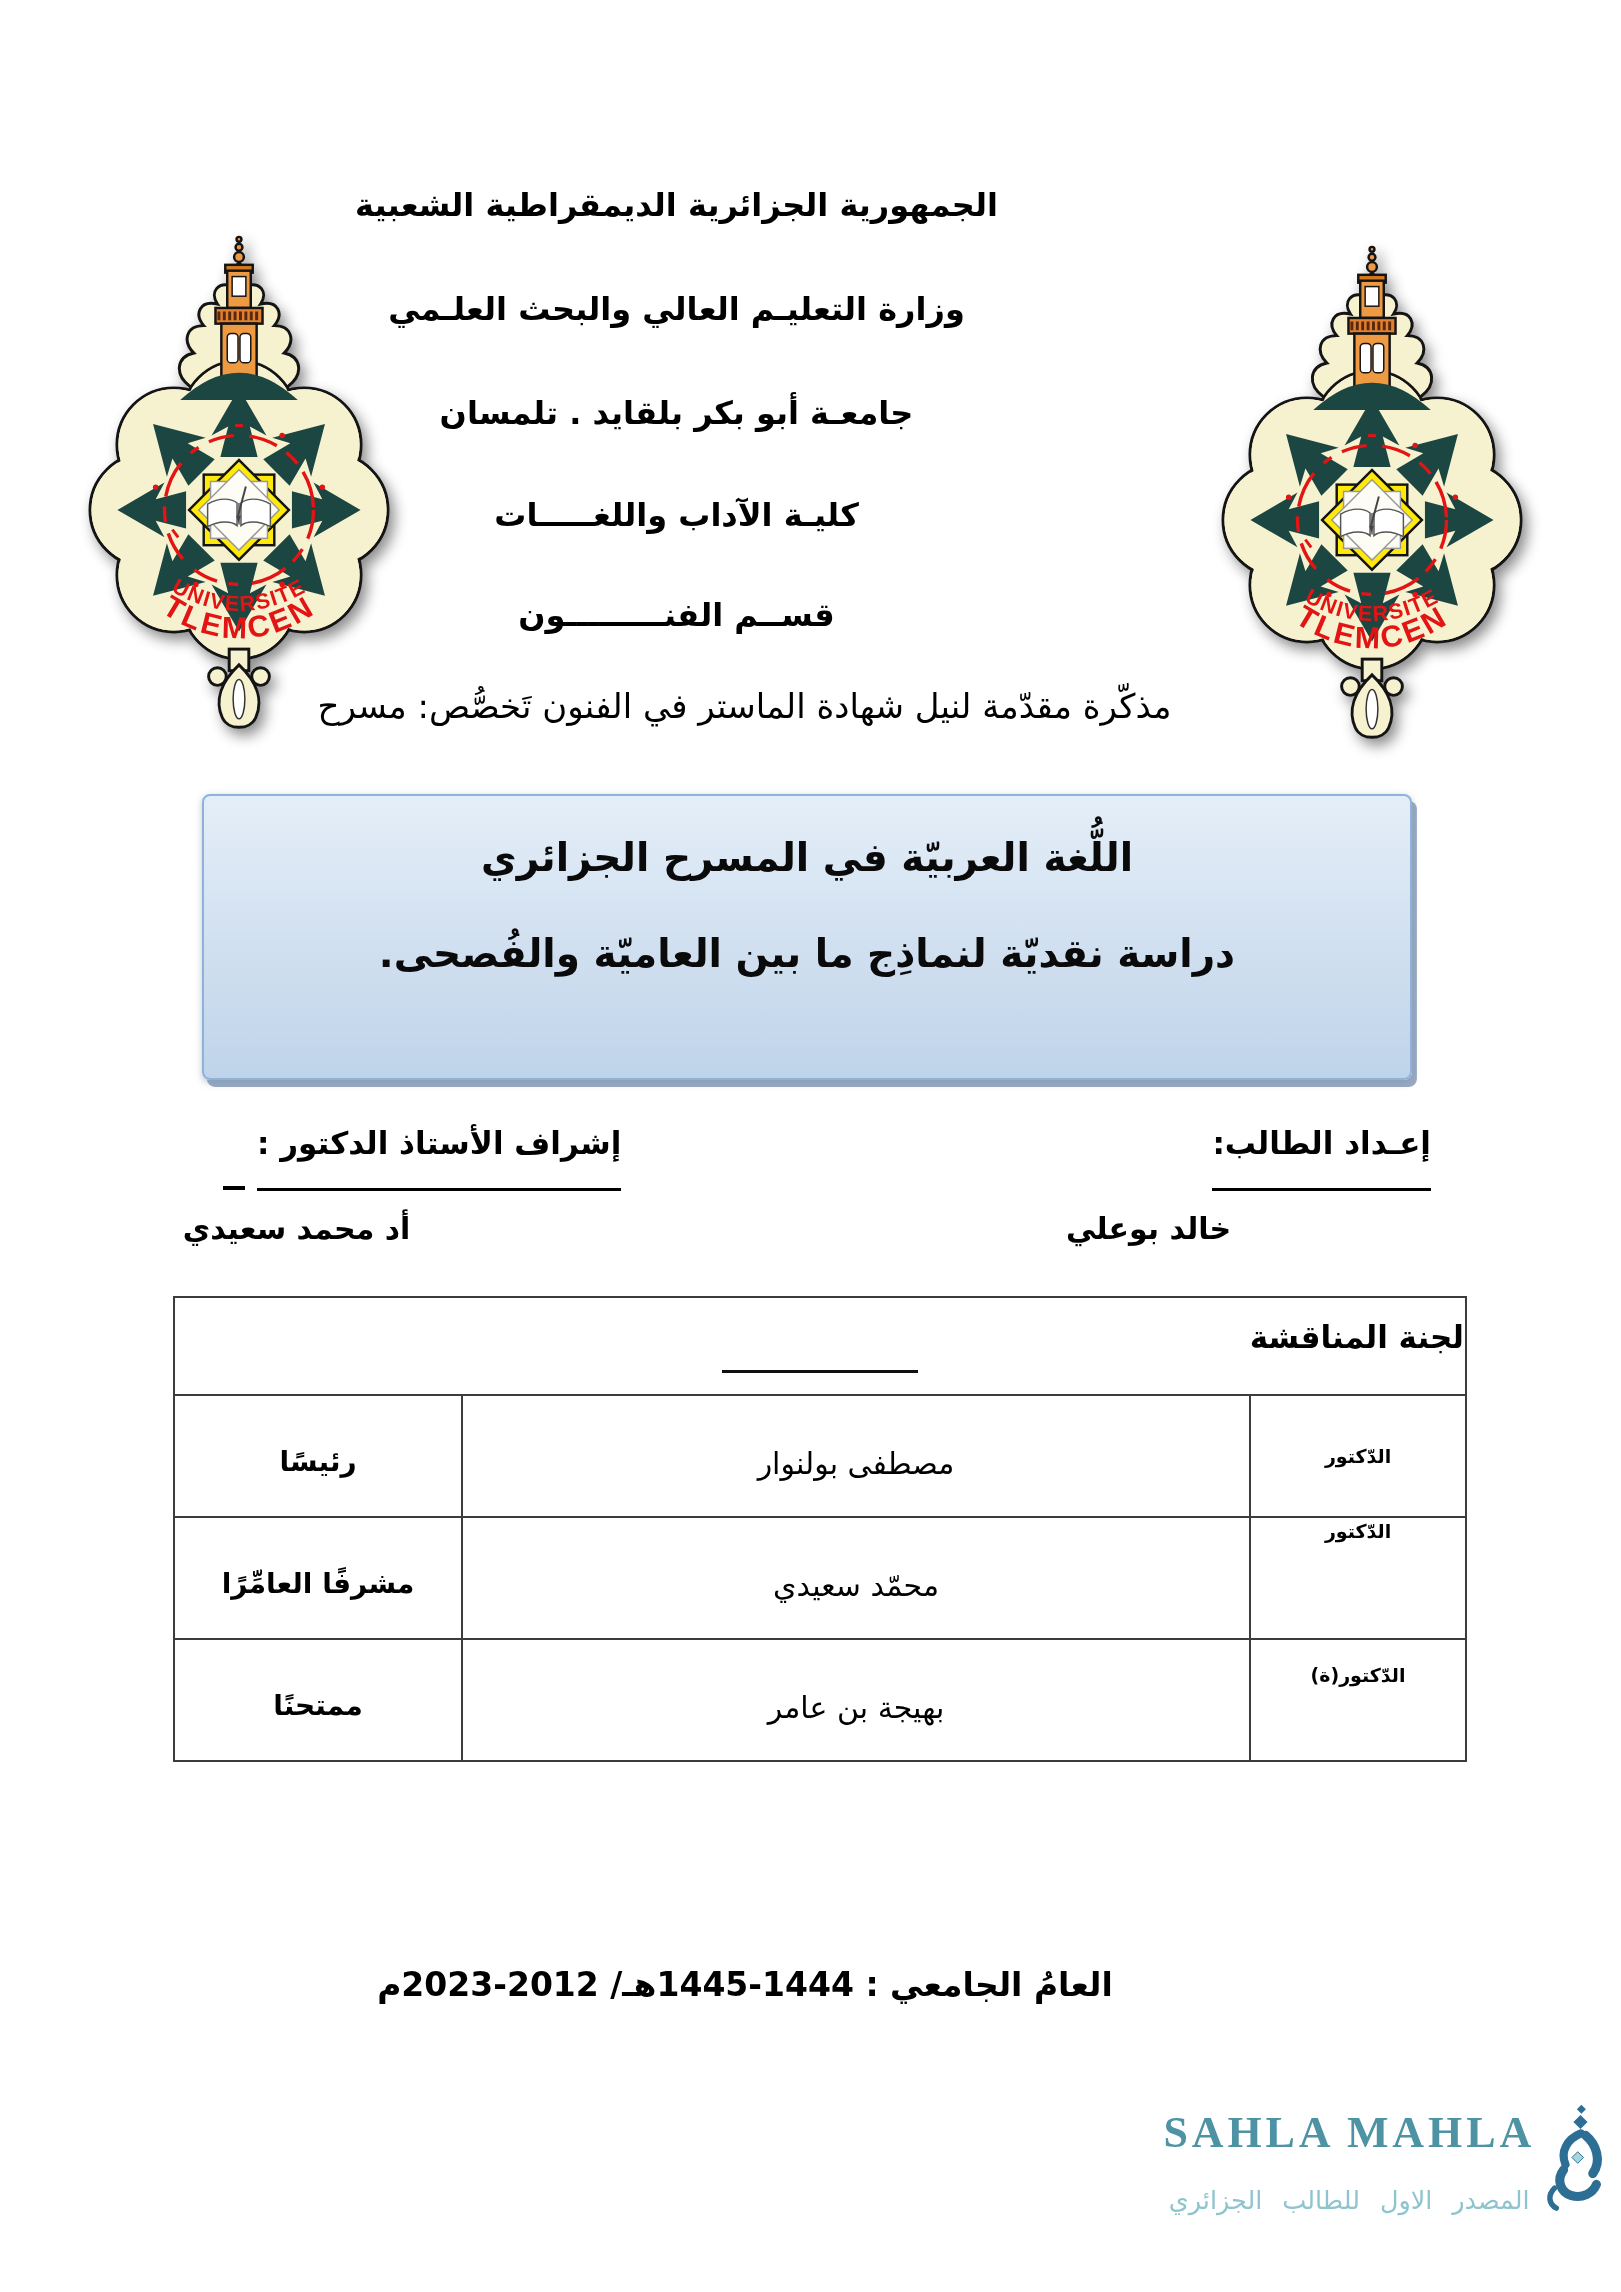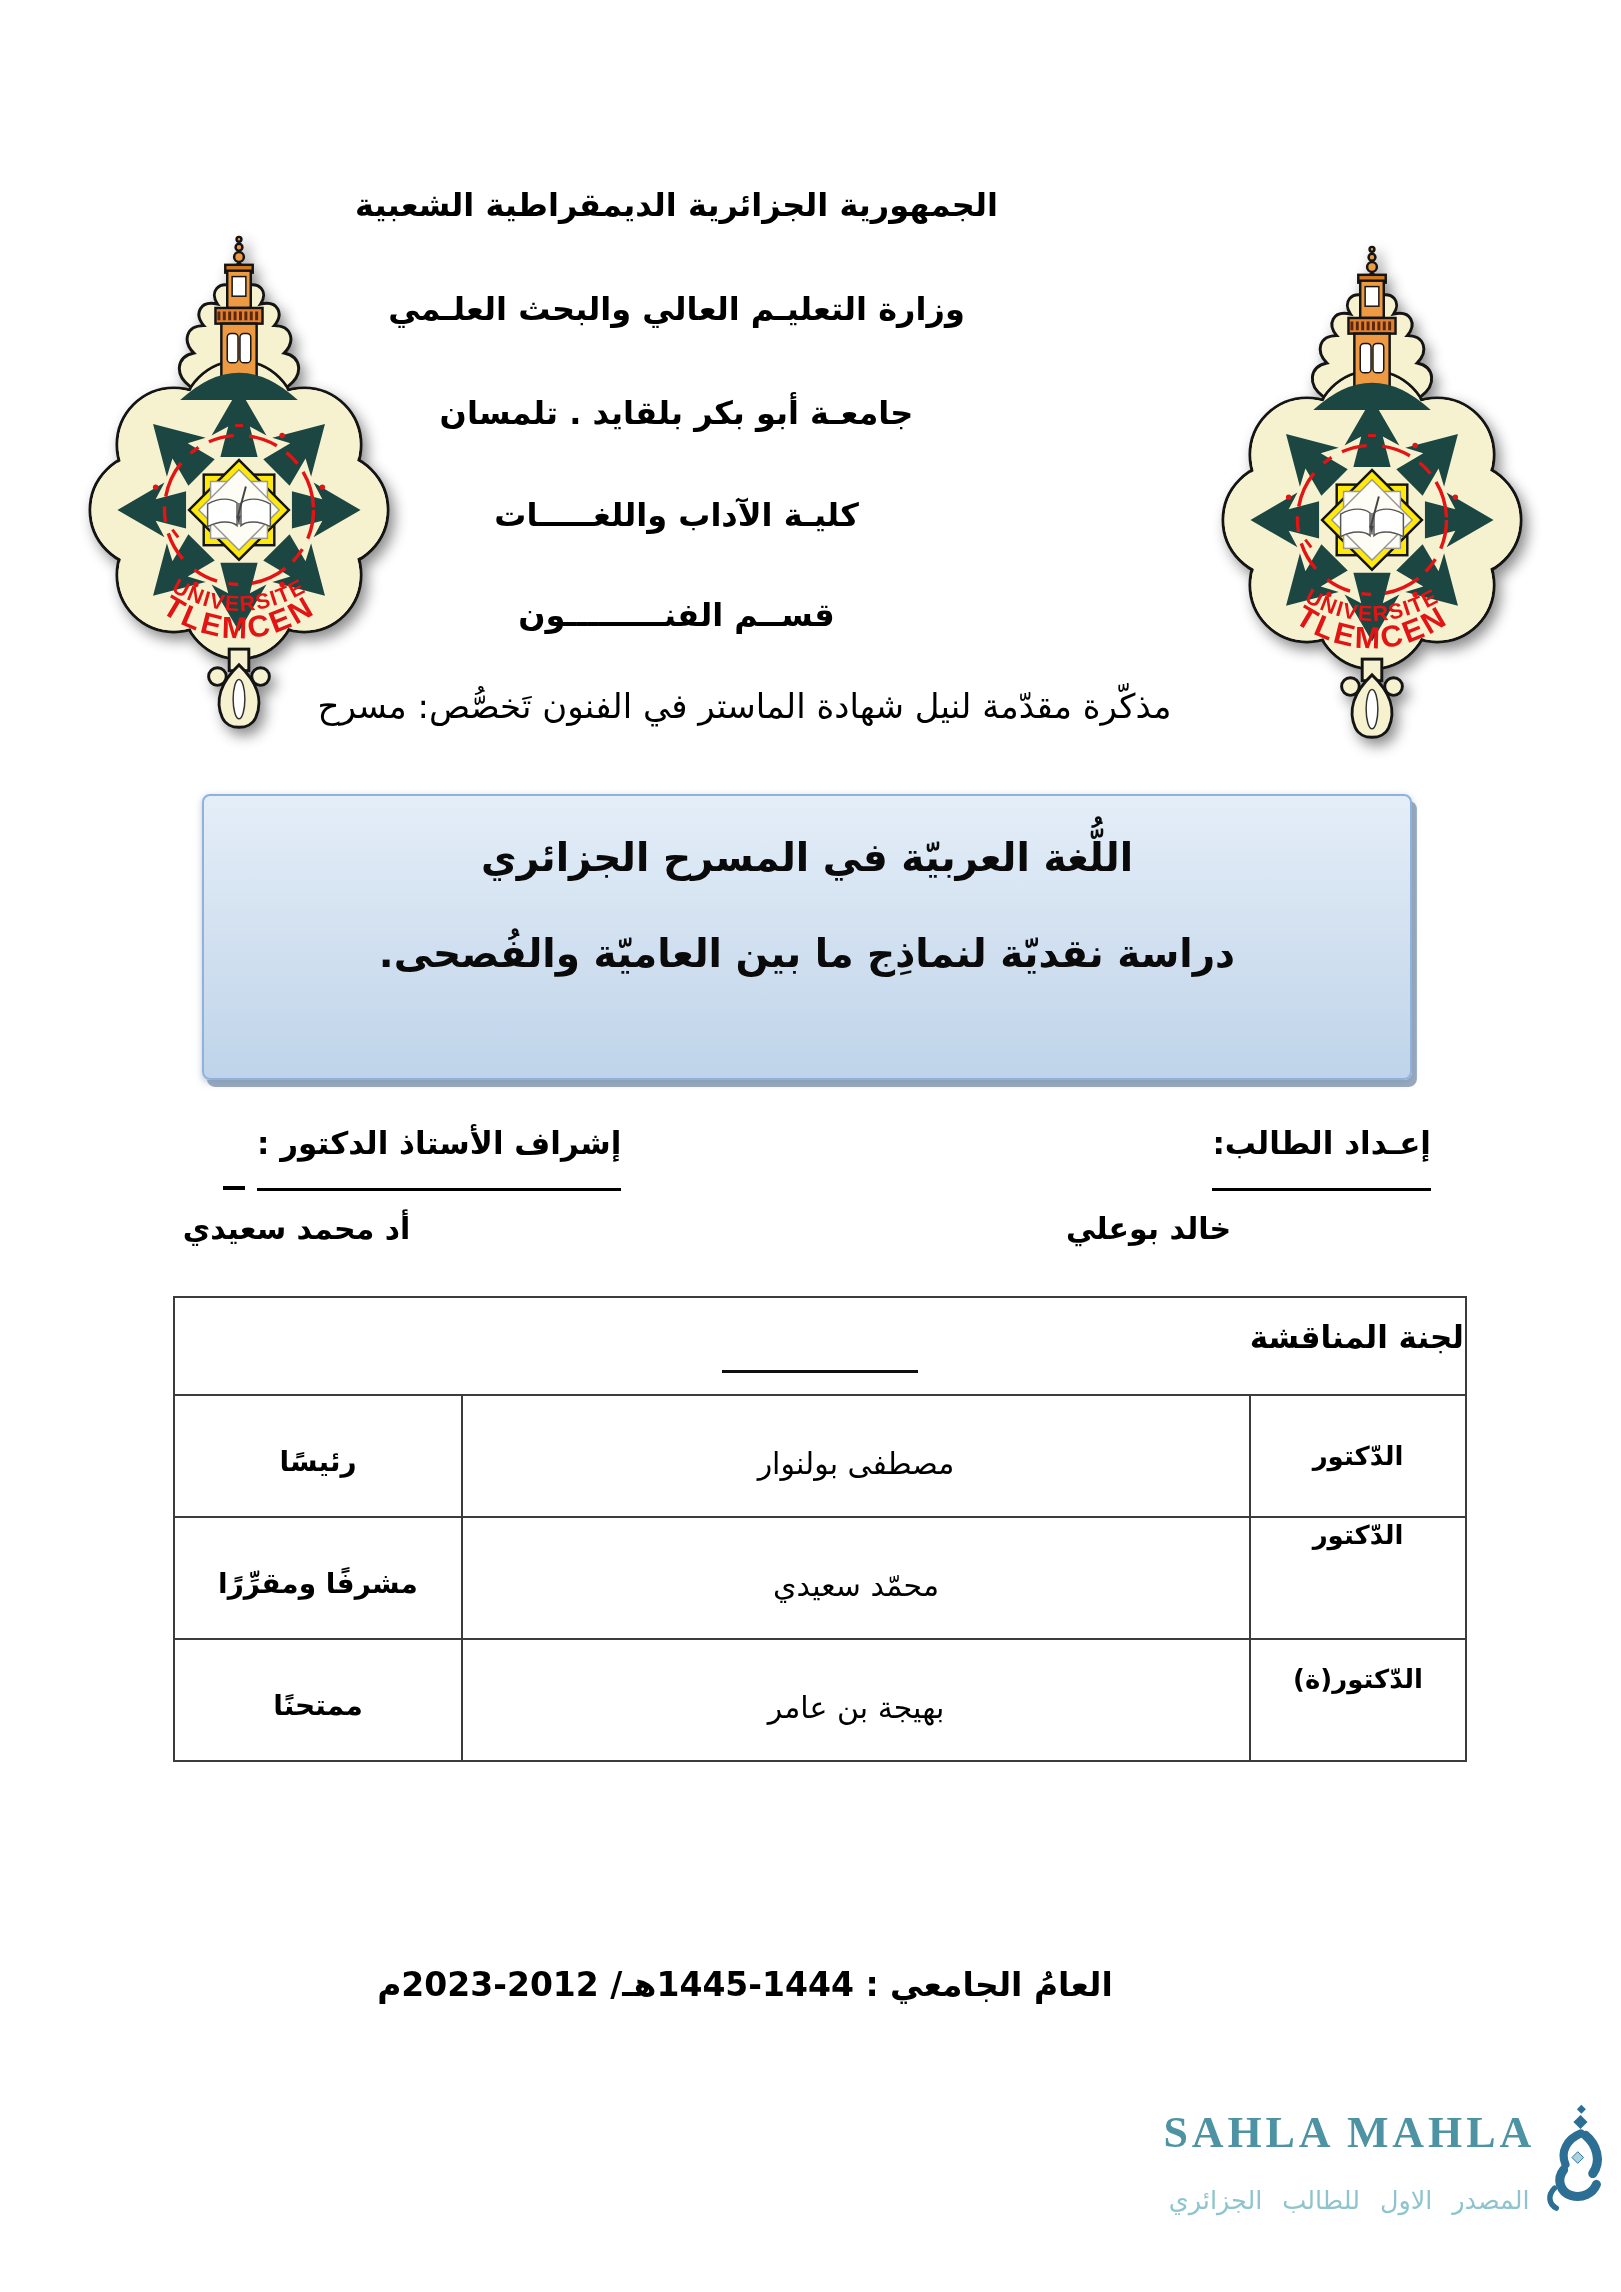--- a/index.html
+++ b/index.html
@@ -51,21 +51,21 @@
   table.committee{
     position:absolute; left:173px; top:1296px; width:1292px;
     border-collapse:collapse; direction:rtl; table-layout:fixed;
     border:2.9px solid #3c3c3c;
   }
   table.committee td{border:2px solid #3c3c3c; overflow:hidden;}
   td.c-head{height:94px; text-align:right; vertical-align:middle; border-bottom-width:2.9px;}
   .c-head-title{font-weight:bold; font-size:31px; direction:rtl;}
   .head-underline{width:196px; height:0; border-bottom:3.9px solid #101010; margin:15.7px auto 0 auto;}
   tr.c-row{height:122px;}
-  td.cell-title{font-weight:bold; font-size:26px; text-align:center; vertical-align:middle;}
+  td.cell-title{font-weight:bold; font-size:19px; text-align:center; vertical-align:middle;}
   tr.row-1 td.cell-title{vertical-align:top; padding-top:2px;}
   tr.row-2 td.cell-title{vertical-align:top; padding-top:23.5px;}
   td.cell-name{font-size:30px; text-align:center; vertical-align:middle; padding-top:15.7px;}
   td.cell-role{font-weight:bold; font-size:28px; text-align:center; vertical-align:middle; padding-top:11px;}
   
   .academic-year{
     position:absolute; left:0; top:1965px; width:1490px; text-align:center;
     direction:rtl; font-weight:bold; font-size:33px;
   }
   .sahla{
@@ -307,21 +307,21 @@
         </td>
       </tr>
       <tr class="c-row row-0">
         <td class="cell-title">الدّكتور</td>
         <td class="cell-name">مصطفى بولنوار</td>
         <td class="cell-role">رئيسًا</td>
       </tr>
       <tr class="c-row row-1">
         <td class="cell-title">الدّكتور</td>
         <td class="cell-name">محمّد سعيدي</td>
-        <td class="cell-role">مشرفًا ومقرِّرًا</td>
+        <td class="cell-role">مشرفًا العامِّرًا</td>
       </tr>
       <tr class="c-row row-2">
         <td class="cell-title">الدّكتور(ة)</td>
         <td class="cell-name">بهيجة بن عامر</td>
         <td class="cell-role">ممتحنًا</td>
       </tr>
     </tbody>
   </table>
 
   <div class="academic-year">العامُ الجامعي : 1444-1445هـ/ 2012-2023م</div>

